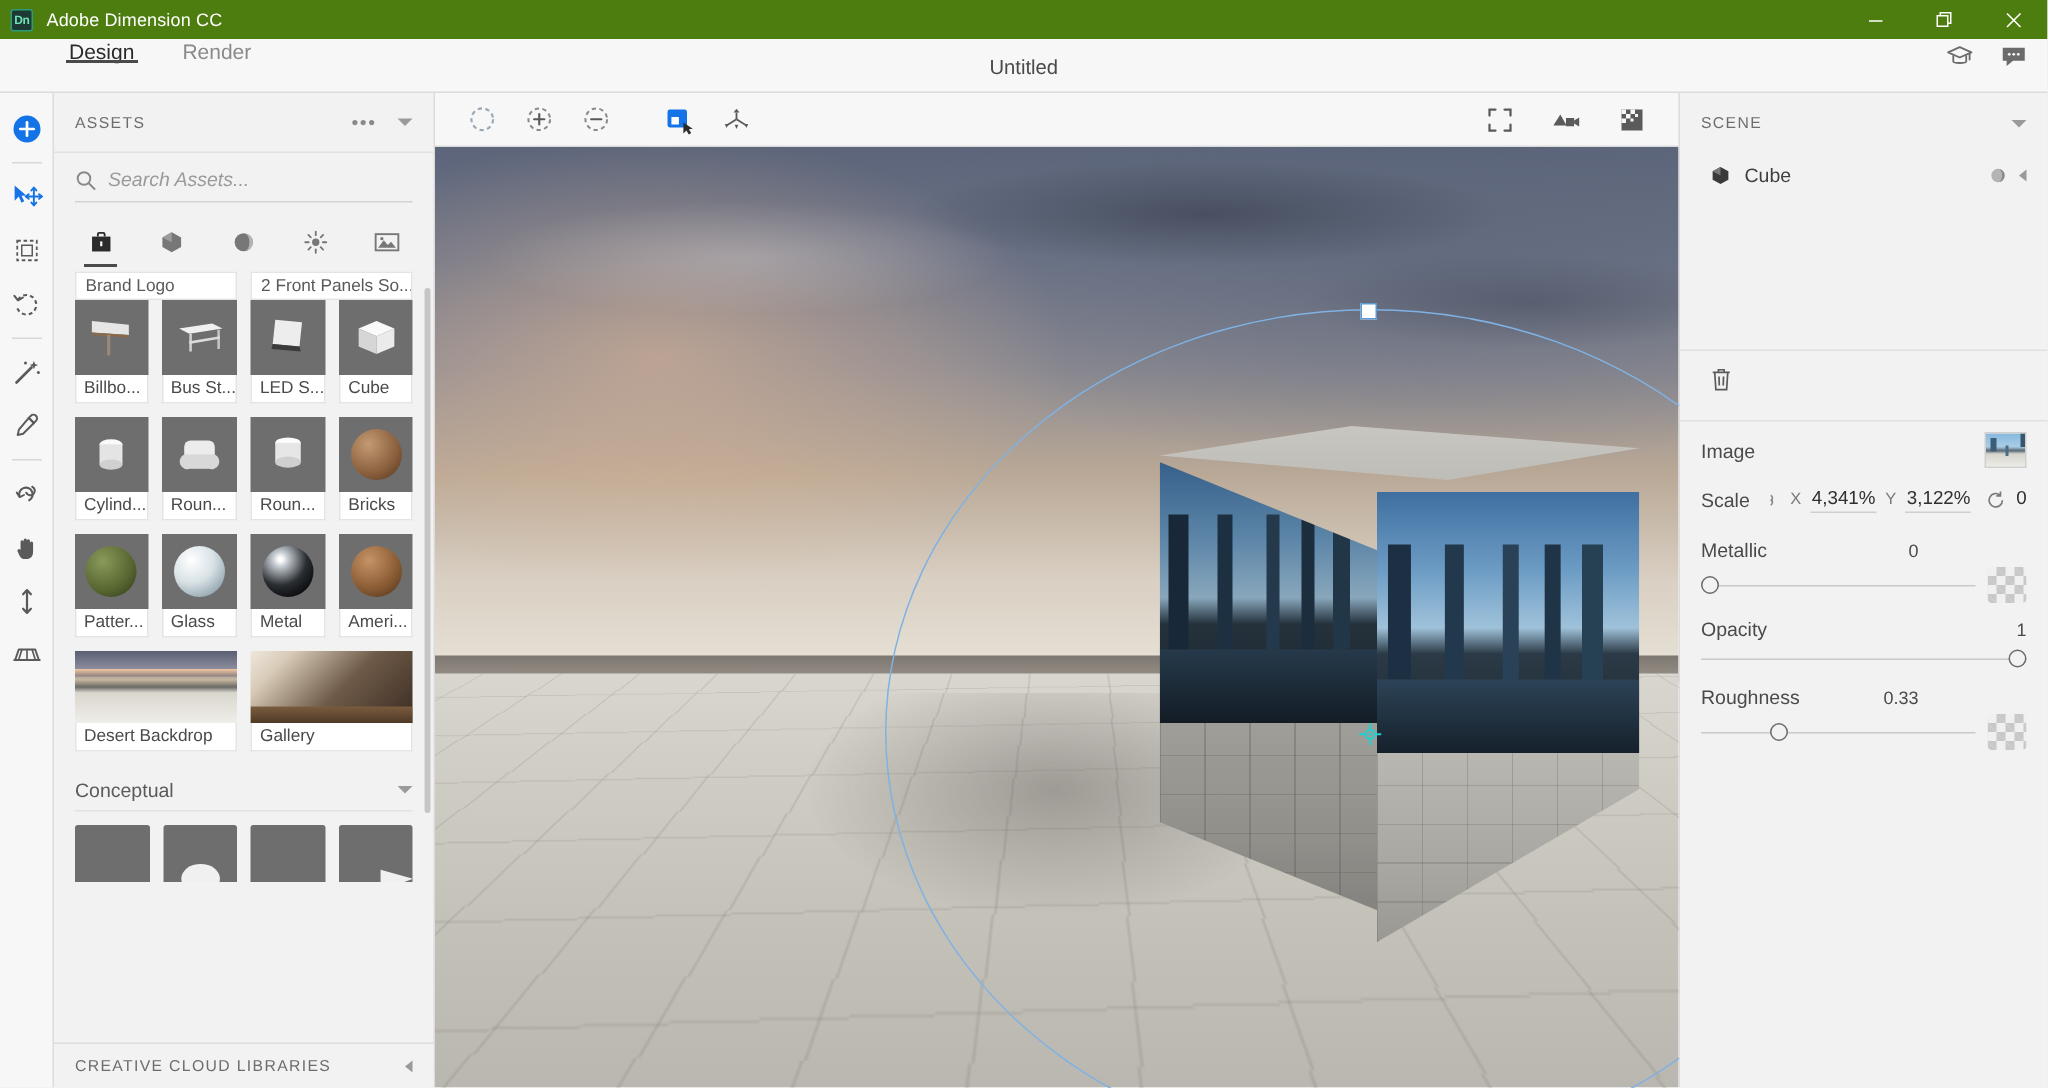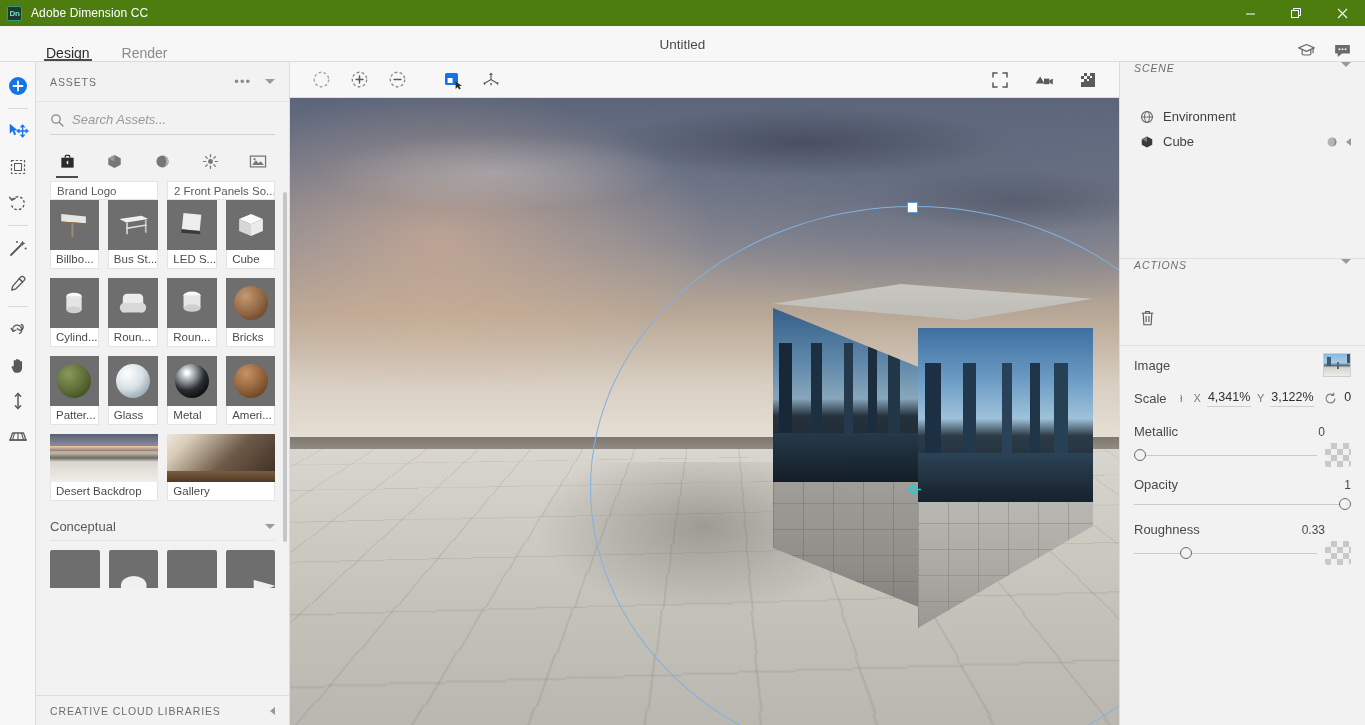--- a/index.html
+++ b/index.html
@@ -28,21 +28,21 @@
   .title-text { margin-left: 9px; font-size: 12px; letter-spacing: .1px; }
   .win-ctrls { margin-left: auto; display: flex; height: 26px; }
   .win-btn {
     width: 46px; height: 26px; display: flex; align-items: center; justify-content: center;
     font-size: 12px; color: #fff;
   }
 
   
   .header {
     height: 36px; background: #f7f7f7; border-bottom: 1px solid #dcdcdc;
-    display: flex; align-items: flex-end; flex: 0 0 36px; position: relative;
+    display: flex; align-items: flex-start; flex: 0 0 36px; position: relative;
   }
   .mode-tabs { display: flex; align-items: stretch; padding-left: 30px; }
   .mode-tab {
     display: flex; align-items: center; padding: 0 16px;
     font-size: 14px; color: #8a8a8a; position: relative;
   }
   .mode-tab.active { color: #2b2b2b; }
   .mode-tab.active::after {
     content:""; position: absolute; left: 14px; right: 14px; bottom: 0;
     height: 2px; background: #4a4a4a;
@@ -295,23 +295,22 @@
     position: absolute; left: 616px; top: 384px; width: 15px; height: 15px;
     color: #18d4d4;
   }
 
   
   .right {
     width: 246px; background: #f2f2f2; border-left: 1px solid #dcdcdc;
     display: flex; flex-direction: column; flex: 0 0 246px;
   }
   .rp-head {
-    height: 40px; display: flex; align-items: flex-start; padding: 0 14px;
+    height: 40px; display: flex; align-items: center; padding: 0 14px;
     flex: 0 0 40px;
-    font-style: italic;
   }
   .rp-head .panel-title { font-size: 10.5px; letter-spacing: .9px; }
   .rp-head .caret { margin-left: auto; }
 
   .scene-list { padding: 2px 14px 0 14px; }
   .scene-item { display: flex; align-items: center; height: 25px; gap: 9px; padding-left: 6px; }
   .scene-item span.lbl { font-size: 13px; color: #3f3f3f; }
   .scene-item .right-icons { margin-left: auto; display: flex; align-items: center; gap: 8px; color: #9a9a9a; }
   .scene-spacer { height: 104px; }
 
@@ -337,21 +336,21 @@
   .scale-row .k { font-size: 13px; color: #4a4a4a; }
   .axis { font-size: 11px; color: #7a7a7a; }
   .numfield {
     font-size: 12.5px; color: #2f2f2f; border-bottom: 1px solid #cfcfcf;
     padding: 0 1px 2px 1px; min-width: 44px; text-align: left;
   }
   .link-icon { color: #8a8a8a; margin: 0 2px; display:flex; align-items:center; }
   .rot-icon { color: #7a7a7a; margin-left: 4px; display:flex; align-items:center; }
 
   .slider-block { margin-top: 10px; }
-  .slider-head { display: flex; align-items: baseline; }
+  .slider-head { display: flex; align-items: baseline; gap: 46px; }
   .slider-head .nm { font-size: 13px; color: #4a4a4a; }
   .slider-head .vl { margin-left: auto; font-size: 12px; color: #4a4a4a; }
   .slider-line { display: flex; align-items: center; gap: 8px; margin-top: 4px; }
   .track { position: relative; flex: 1; height: 16px; }
   .track::before {
     content:""; position:absolute; left:0; right:0; top: 7.5px; height: 1px; background: #c9c9c9;
   }
   .knob {
     position: absolute; top: 2px; width: 12px; height: 12px; border-radius: 50%;
     background: #f2f2f2; border: 1.5px solid #6b6b6b;
@@ -826,49 +825,37 @@
 
     <div class="right">
 
       <div class="rp-head">
         <div class="panel-title">SCENE</div>
         <div class="caret"></div>
       </div>
       <div class="scene-list">
         <div class="scene-item">
           <svg width="14" height="14" viewBox="0 0 16 16">
-            <circle cx="8" cy="8" r="6.2" fill="none" stroke="#5a5a5a" stroke-width="1.2"></circle>
-            <ellipse cx="8" cy="8" rx="2.8" ry="6.2" fill="none" stroke="#5a5a5a" stroke-width="1"></ellipse>
-            <line x1="1.8" y1="8" x2="14.2" y2="8" stroke="#5a5a5a" stroke-width="1"></line>
-          </svg>
-          <span class="lbl">Environment</span>
-        </div>
-        <div class="scene-item">
-          <svg width="14" height="14" viewBox="0 0 16 16">
             <path d="M8 1.6 L14 4.8 V11.2 L8 14.4 L2 11.2 V4.8 Z" fill="#3a3a3a"></path>
             <path d="M8 1.6 L8 8 L2 4.8 Z" fill="#787878"></path>
           </svg>
           <span class="lbl">Cube</span>
           <div class="right-icons">
             <svg width="12" height="12" viewBox="0 0 14 14">
               <circle cx="7" cy="7" r="5.2" fill="#b4b4b4"></circle>
               <path d="M7 1.8 a5.2 5.2 0 0 1 0 10.4 a3.2 5.2 0 0 0 0-10.4" fill="#8a8a8a"></path>
             </svg>
             <div class="caret left"></div>
           </div>
         </div>
         <div class="scene-spacer"></div>
       </div>
 
       <div class="rp-divider"></div>
 
-      <div class="rp-head">
-        <div class="panel-title">ACTIONS</div>
-        <div class="caret"></div>
-      </div>
       <div class="actions-body">
         <div class="trash">
           <svg width="17" height="18" viewBox="0 0 18 19" fill="none" stroke="#5a5a5a" stroke-width="1.2">
             <path d="M3 4.4 h12"></path>
             <path d="M7 4.4 V2.6 h4 V4.4"></path>
             <path d="M4.4 4.4 L5.2 16.6 h7.6 L13.6 4.4"></path>
             <line x1="7.4" y1="7.4" x2="7.6" y2="13.8"></line>
             <line x1="10.6" y1="7.4" x2="10.4" y2="13.8"></line>
           </svg>
         </div>

